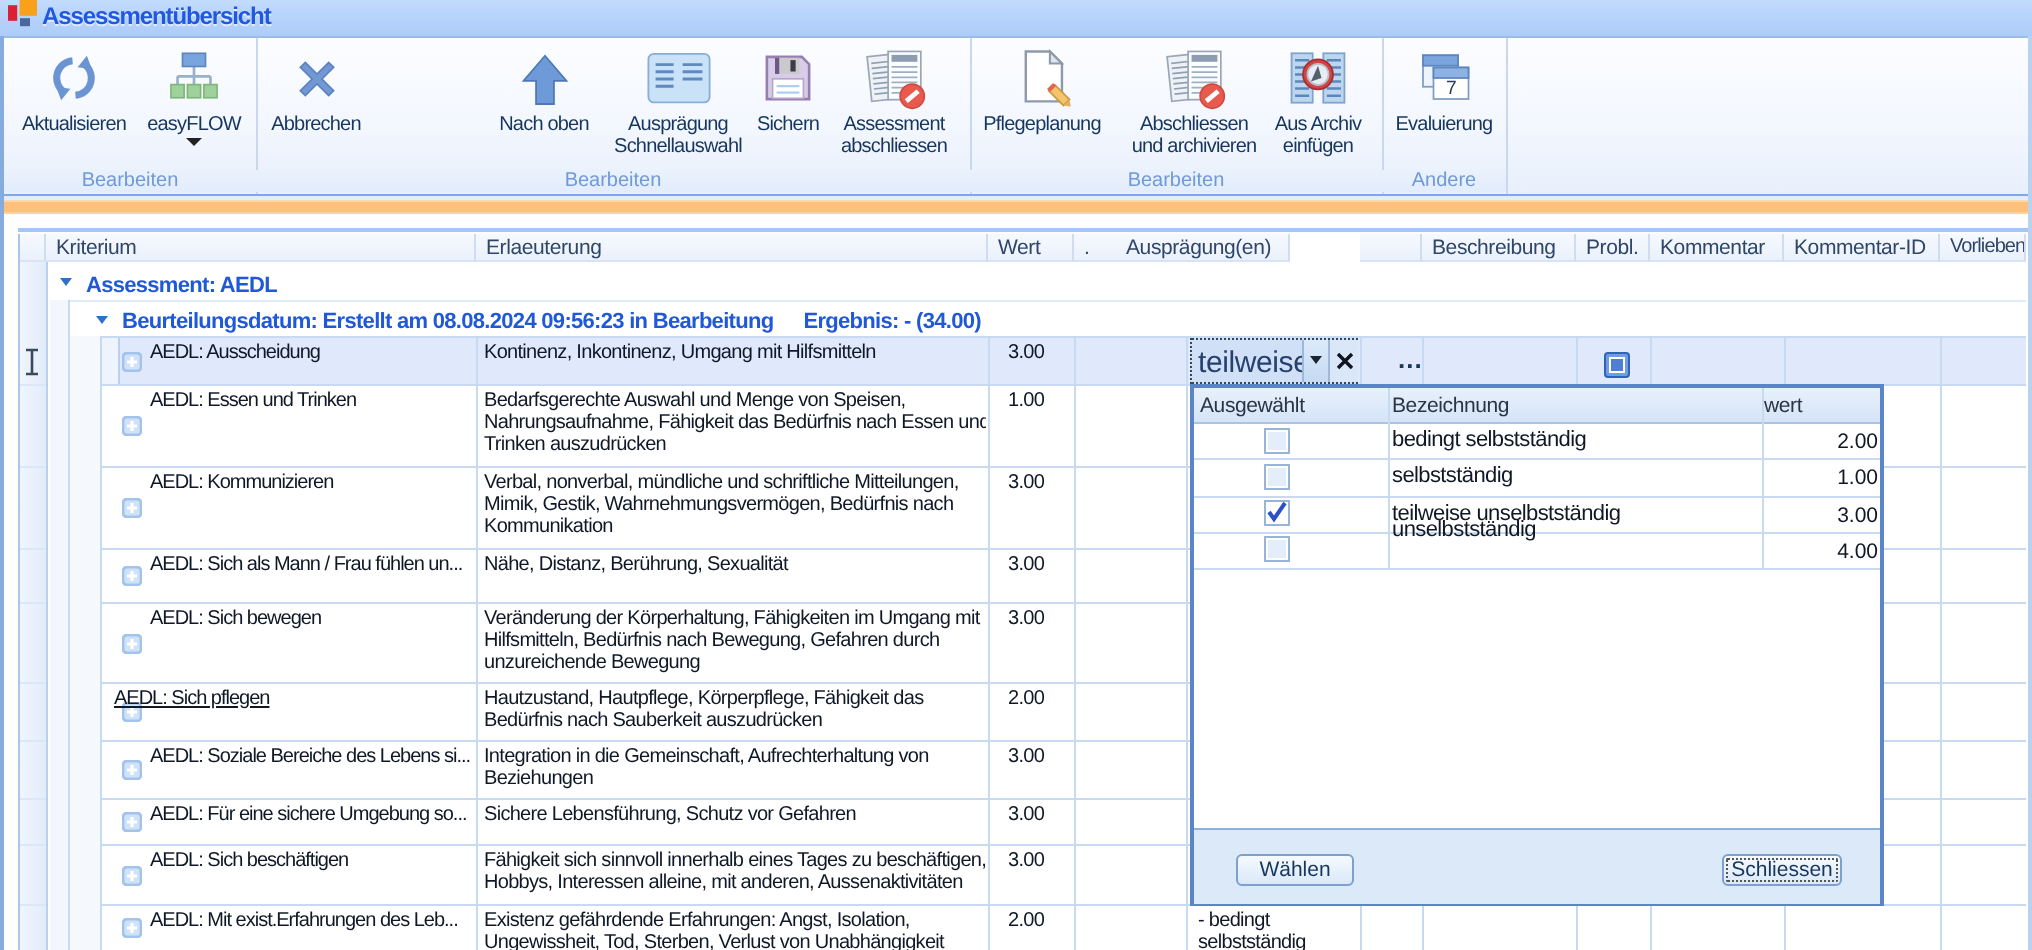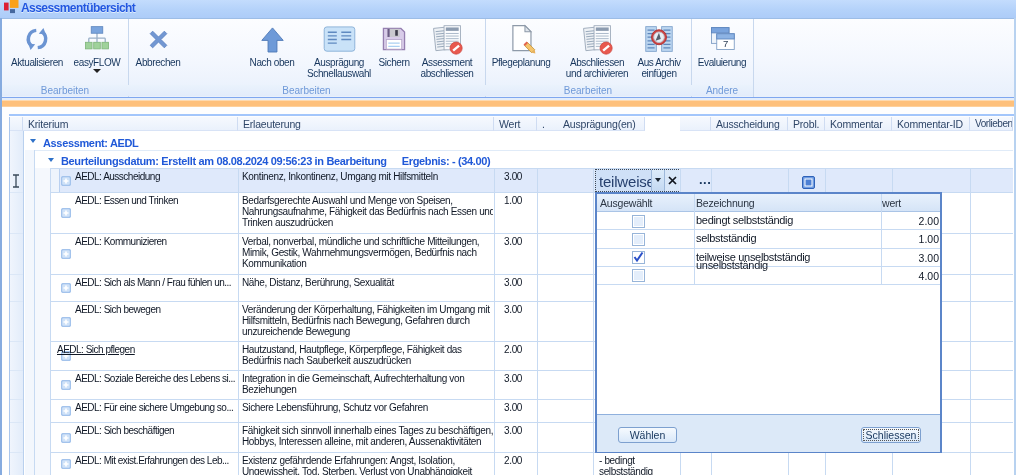--- a/index.html
+++ b/index.html
@@ -208,21 +208,21 @@
 <div class="abs" style="left:0;top:0;width:1px;height:361px;background:#aac6ec;"></div>
 <div class="abs" style="left:0;top:0;width:1005px;height:2px;background:#a3c6fb;"></div>
 <div class="abs" style="left:0;top:2px;width:1005px;height:1px;background:#fdfdfe;"></div>
 <div class="abs hdr" style="left:1px;top:3px;width:13px;"></div>
 <div class="abs hdr" style="left:14px;top:3px;width:215px;">Kriterium</div>
 <div class="abs hdr" style="left:229px;top:3px;width:256px;">Erlaeuterung</div>
 <div class="abs hdr" style="left:485px;top:3px;width:43px;">Wert</div>
 <div class="abs hdr" style="left:528px;top:3px;width:56px;">.</div>
 <div class="abs hdr" style="left:549px;top:3px;width:87px;">Ausprägung(en)</div>
 <div class="abs hdr" style="left:671px;top:3px;width:31px;"></div>
-<div class="abs hdr" style="left:702px;top:3px;width:77px;">Ausscheidung</div>
+<div class="abs hdr" style="left:702px;top:3px;width:77px;">Beschreibung</div>
 <div class="abs hdr" style="left:779px;top:3px;width:37px;">Probl.</div>
 <div class="abs hdr" style="left:816px;top:3px;width:67px;">Kommentar</div>
 <div class="abs hdr" style="left:883px;top:3px;width:78px;">Kommentar-ID</div>
 <div class="abs hdr" style="left:961px;top:3px;width:43px;font-size:10px;letter-spacing:-0.45px;">Vorlieben</div>
 <div class="abs" style="left:1px;top:17px;width:13px;height:344px;background:linear-gradient(90deg,#f0f5fd,#e2ecfa);"></div>
 <div class="abs vline" style="left:14px;top:17px;height:344px;background:#b9d0ee;"></div>
 <div class="abs tri" style="left:21px;top:25px;"></div>
 <div class="abs grow" style="left:34px;top:22.5px;">Assessment: AEDL</div>
 <div class="abs tri" style="left:39px;top:44px;"></div>
 <div class="abs grow" style="left:52px;top:40.5px;">Beurteilungsdatum: Erstellt am 08.08.2024 09:56:23 in Bearbeitung<span style="padding-left:15px;text-align:center;">Ergebnis: - (34.00)</span></div>

